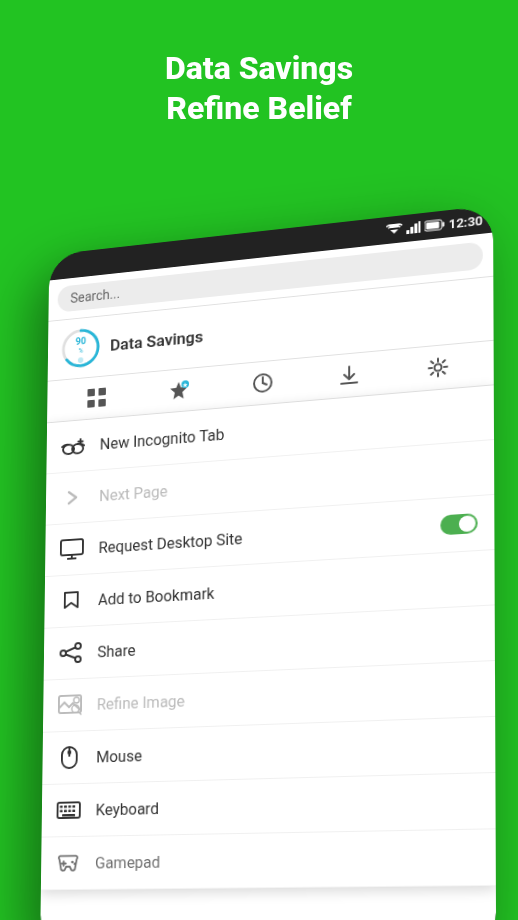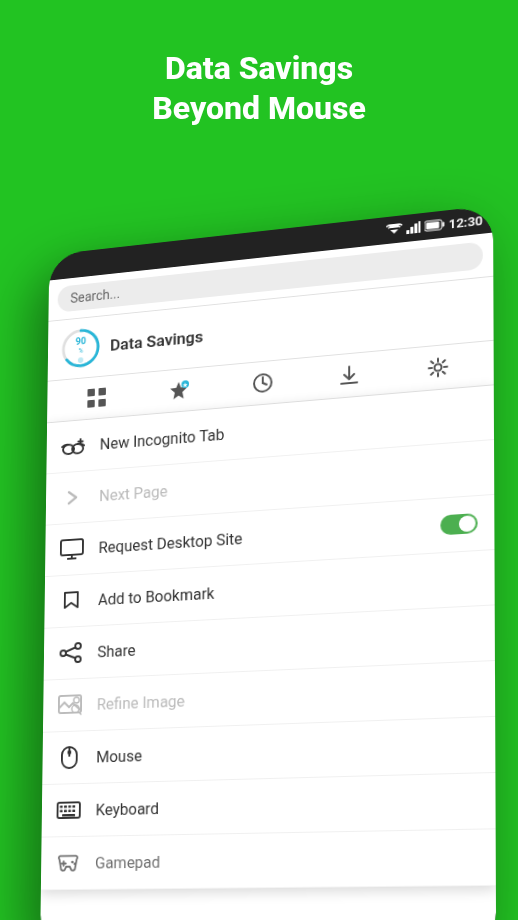--- a/index.html
+++ b/index.html
@@ -201,21 +201,21 @@
       flex-direction: column;
       border-radius: 0 0 20px 20px;
     }
   </style>
 </head>
 <body>
 
 <div class="hero-text">
   <div class="hero-title">
     <span>Data Savings</span><br>
-    <span>Beyond Mouse</span>
+    <span>Refine Belief</span>
   </div>
 </div>
 
 <div class="phone-perspective">
   <div class="phone-inner">
 
     <div class="status-bar">
       <div class="status-icons">
 
         <svg width="16" height="12" viewBox="0 0 16 12">

